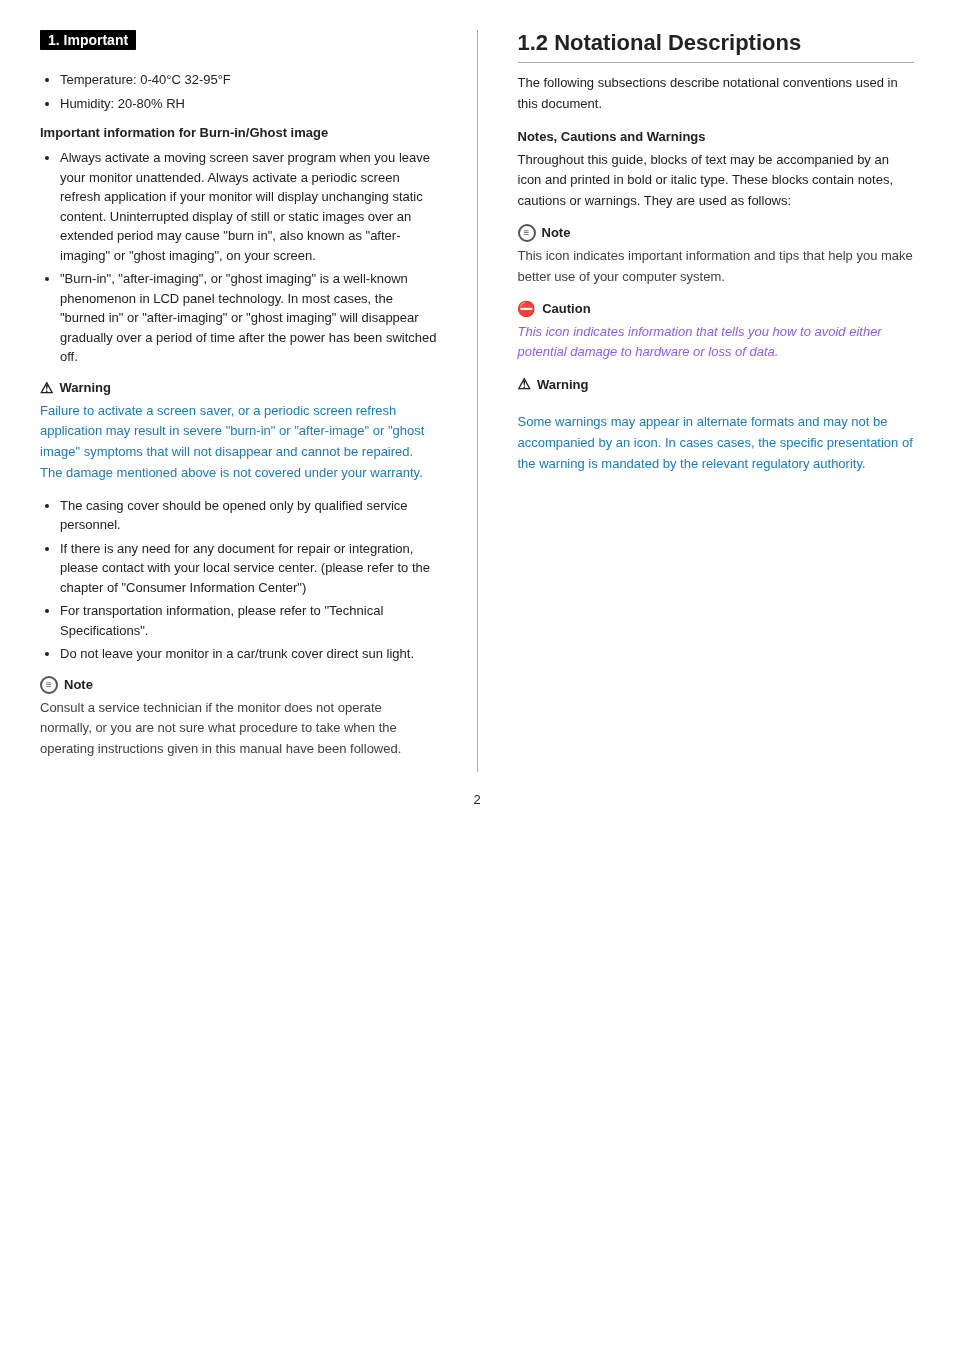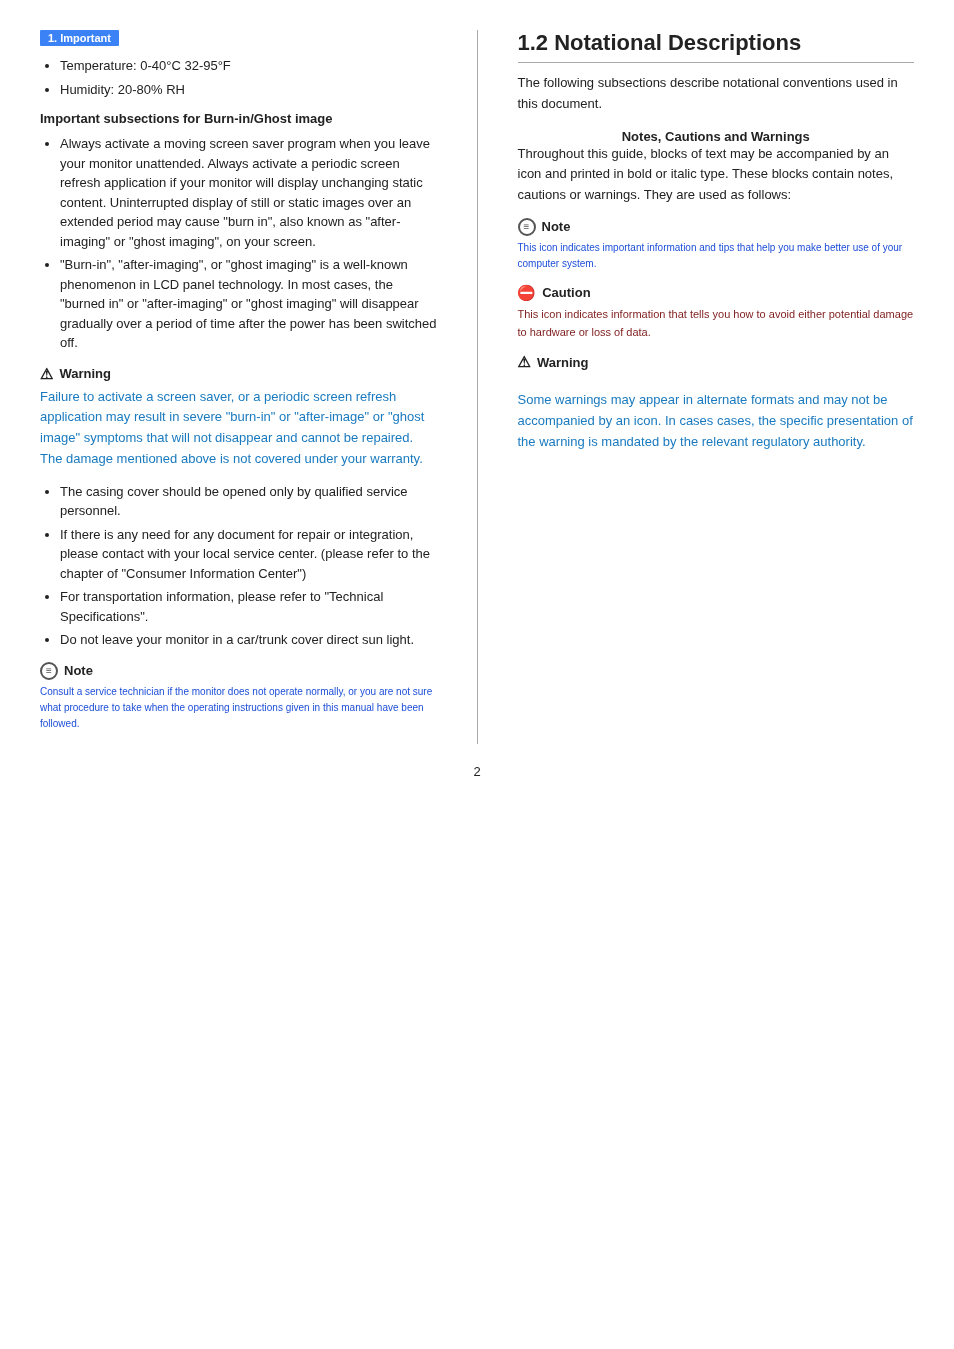--- a/index.html
+++ b/index.html
@@ -23,26 +23,26 @@
       min-width: 0;
     }
     .right-column {
       flex: 1;
       min-width: 0;
       border-left: 1.5px solid #aaa;
       padding-left: 40px;
     }
     .section-tag {
       display: inline-block;
-      background: #3b82f6;
+      background: #000000;
       color: #fff;
-      font-size: 11px;
+      font-size: 14px;
       font-weight: bold;
       padding: 2px 8px;
-      margin-bottom: 10px;
+      margin-bottom: 20px;
       border-radius: 1px;
     }
     .bullet-list {
       list-style: disc;
       padding-left: 20px;
       margin-bottom: 12px;
     }
     .bullet-list li {
       margin-bottom: 4px;
       line-height: 1.5;
@@ -80,56 +80,57 @@
     .note-title {
       display: flex;
       align-items: center;
       gap: 6px;
       font-weight: bold;
       font-size: 13px;
       margin-bottom: 4px;
       color: #222;
     }
     .note-text {
-      color: #1d4ed8;
-      line-height: 1.6;
-      font-size: 10px;
+      color: #404040;
+      line-height: 1.6;
+      font-size: 13px;
     }
     .caution-block {
       margin: 12px 0;
     }
     .caution-title {
       display: flex;
       align-items: center;
       gap: 6px;
       font-weight: bold;
       font-size: 13px;
       margin-bottom: 4px;
       color: #222;
     }
     .caution-text {
-      color: #7f1d1d;
-      line-height: 1.6;
-      font-size: 11px;
+      color: #8b5cf6;
+      line-height: 1.6;
+      font-size: 13px;
+      font-style: italic;
     }
     .section-title-large {
       font-size: 22px;
       font-weight: normal;
       margin-bottom: 10px;
       padding-bottom: 6px;
       border-bottom: 1.5px solid #aaa;
     }
     .section-title-large span {
       font-weight: bold;
     }
     .sub-heading {
       font-weight: bold;
       font-size: 13px;
       margin-top: 14px;
-      text-align: center;
+      margin-bottom: 6px;
     }
     .page-number {
       text-align: center;
       font-size: 13px;
       margin-top: 20px;
       color: #222;
     }
     
     .warn-sym {
       font-size: 15px;
@@ -159,21 +160,21 @@
 <div class="page-container">
 
   <div class="left-column">
     <div class="section-tag">1. Important</div>
 
     <ul class="bullet-list">
       <li>Temperature: 0-40°C  32-95°F</li>
       <li>Humidity: 20-80% RH</li>
     </ul>
 
-    <div class="section-heading">Important subsections for Burn-in/Ghost image</div>
+    <div class="section-heading">Important information for Burn-in/Ghost image</div>
 
     <ul class="bullet-list">
       <li>Always activate a moving screen saver program when you leave your monitor unattended. Always activate a periodic screen refresh application if your monitor will display unchanging static content. Uninterrupted display of still or static images over an extended period may cause "burn in", also known as "after-imaging" or "ghost imaging", on your screen.</li>
       <li>"Burn-in", "after-imaging", or "ghost imaging" is a well-known phenomenon in LCD panel technology. In most cases, the "burned in" or "after-imaging" or "ghost imaging" will disappear gradually over a period of time after the power has been switched off.</li>
     </ul>
 
     <div class="warning-block">
       <div class="warning-title">
         <span class="warn-sym">⚠</span>
         <span>Warning</span>

